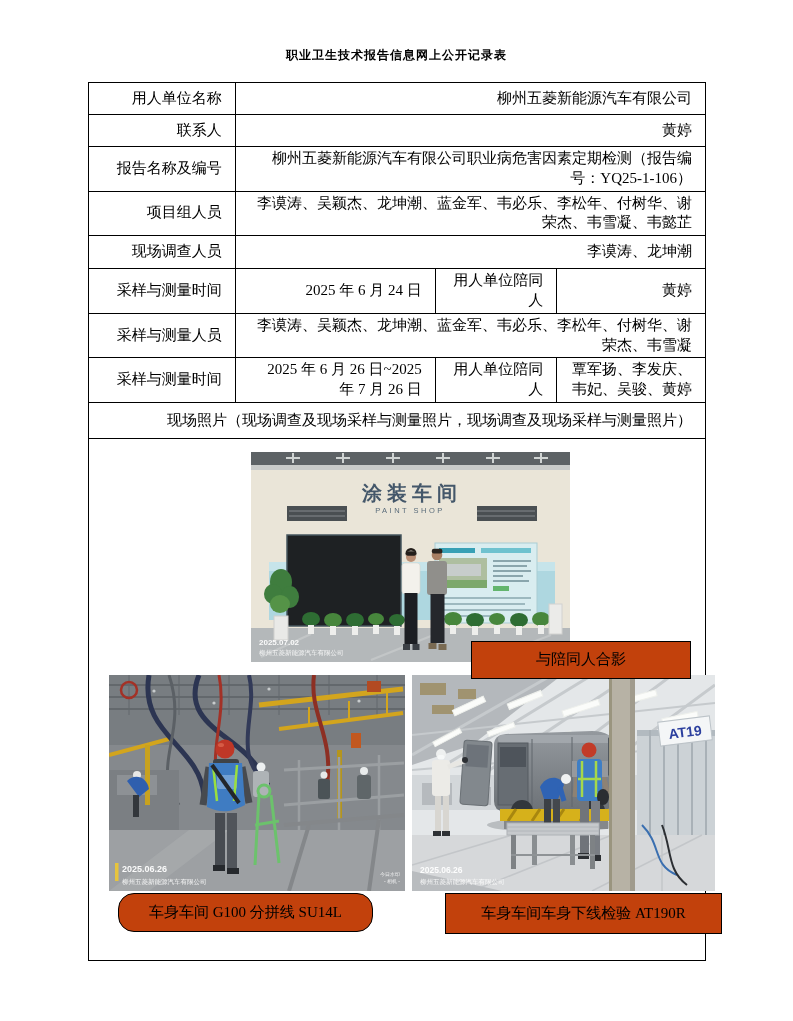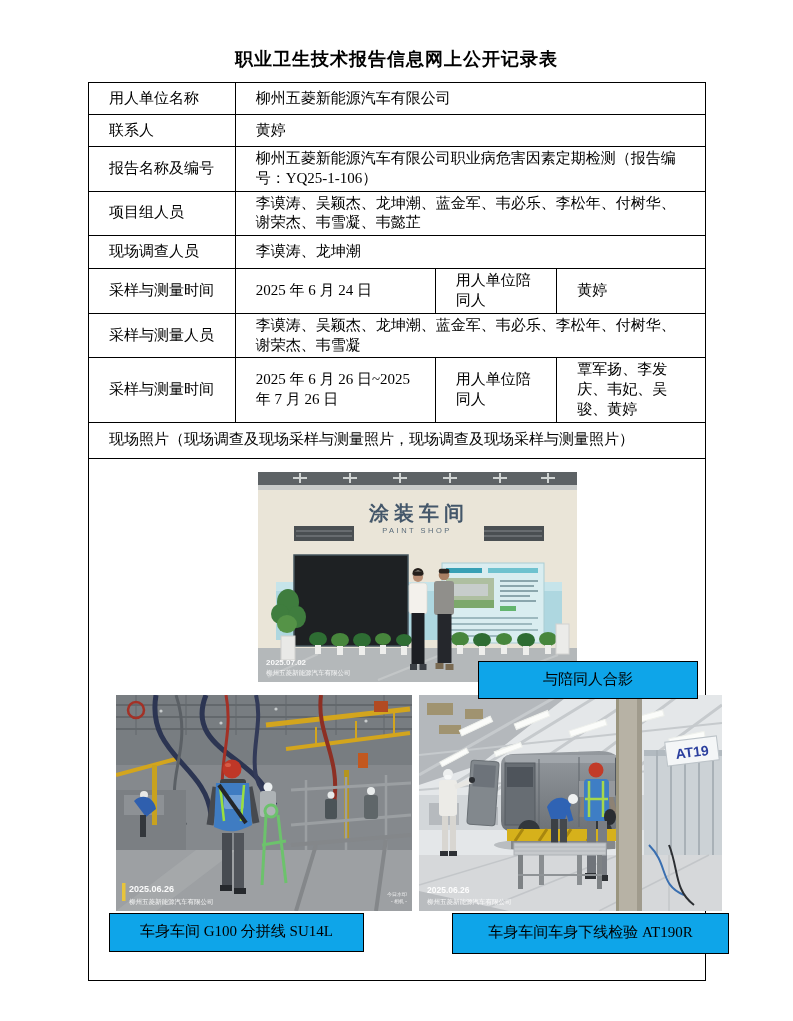--- a/index.html
+++ b/index.html
@@ -2,38 +2,38 @@
 <html><head>
 <meta charset="utf-8">
 <style>
   html,body { margin:0; padding:0; background:#ffffff; }
   .page {
     position:relative; width:793px; height:1021px; background:#fff;
     font-family:"Liberation Serif","DejaVu Serif",serif; color:#000; overflow:hidden;
   }
   .doc-title {
     position:absolute; top:47px; left:0; width:100%;
-    text-align:center; font-size:18px; font-weight:bold; letter-spacing:1px;
+    text-align:center; font-size:12px; font-weight:bold; letter-spacing:1px;
   }
   table.record {
     position:absolute; left:88px; top:82px; width:618px;
     border-collapse:collapse; table-layout:fixed;
   }
   table.record td {
     border:1.6px solid #000; font-size:15px; line-height:1.32;
-    text-align:left; vertical-align:middle; padding:2px 20px;
+    text-align:right; vertical-align:middle; padding:2px 13px;
     word-break:break-all;
   }
   tr.h32{height:32px} tr.h41{height:41px} tr.h33{height:33px} tr.h43{height:43px} tr.h29{height:29px} tr.h36{height:36px}
   td.note { text-align:left; padding-left:5px; }
   td.photo-cell { padding:0; }
   .photo-wrap { position:relative; width:100%; height:517px; }
   .photo { position:absolute; display:block; }
   .caption {
-    position:absolute; background:#0ea5e9; border:1.6px solid #000; z-index:6;
+    position:absolute; background:#c2410c; border:1.6px solid #000; z-index:6;
     display:flex; align-items:center; justify-content:center; font-size:15px;
   }
   svg text { font-family:"Liberation Sans","DejaVu Sans",sans-serif; }
 </style>
 </head>
 <body>
 
 <div class="page">
 
   <div class="doc-title">职业卫生技术报告信息网上公开记录表</div>
@@ -397,21 +397,21 @@
                 <path d="M99 180 H183" stroke="#8f9396" stroke-width="2"></path>
               </g>
               <g fill="none">
                 <path d="M230 150 C250 170 240 190 265 200" stroke="#3a6fb0" stroke-width="2"></path>
                 <path d="M250 150 C260 175 255 195 275 210" stroke="#2c2f33" stroke-width="2"></path>
               </g>
               <text x="8" y="198" font-size="8.5" font-weight="bold" fill="#ffffff" opacity="0.95">2025.06.26</text>
               <text x="8" y="209" font-size="6.5" fill="#ffffff" opacity="0.9">柳州五菱新能源汽车有限公司</text>
             </svg>
 
-            <div class="caption" style="left:0; top:452px; width:253px; height:37px;">
+            <div class="caption" style="left:16px; top:452px; width:253px; height:37px;border-radius:16px;">
               <span>车身车间 G100 分拼线 SU14L</span>
             </div>
 
             <div class="caption" style="left:343px; top:452px; width:275px; height:39px;">
               <span>车身车间车身下线检验 AT190R</span>
             </div>
 
           </div>
         </td>
       </tr>

